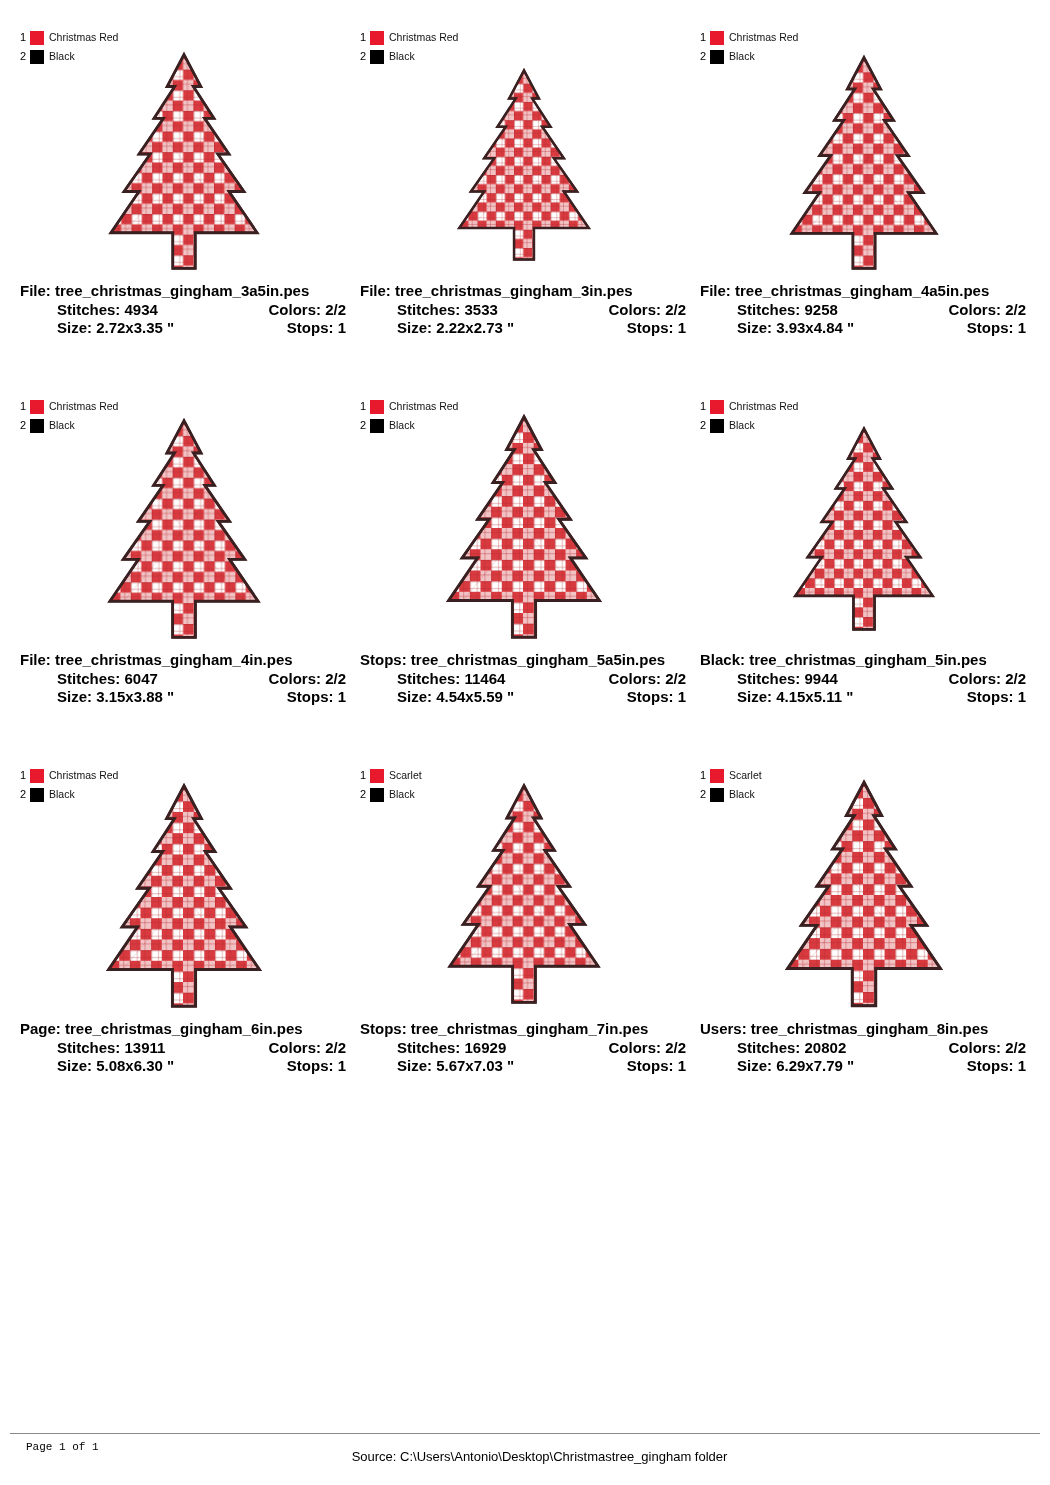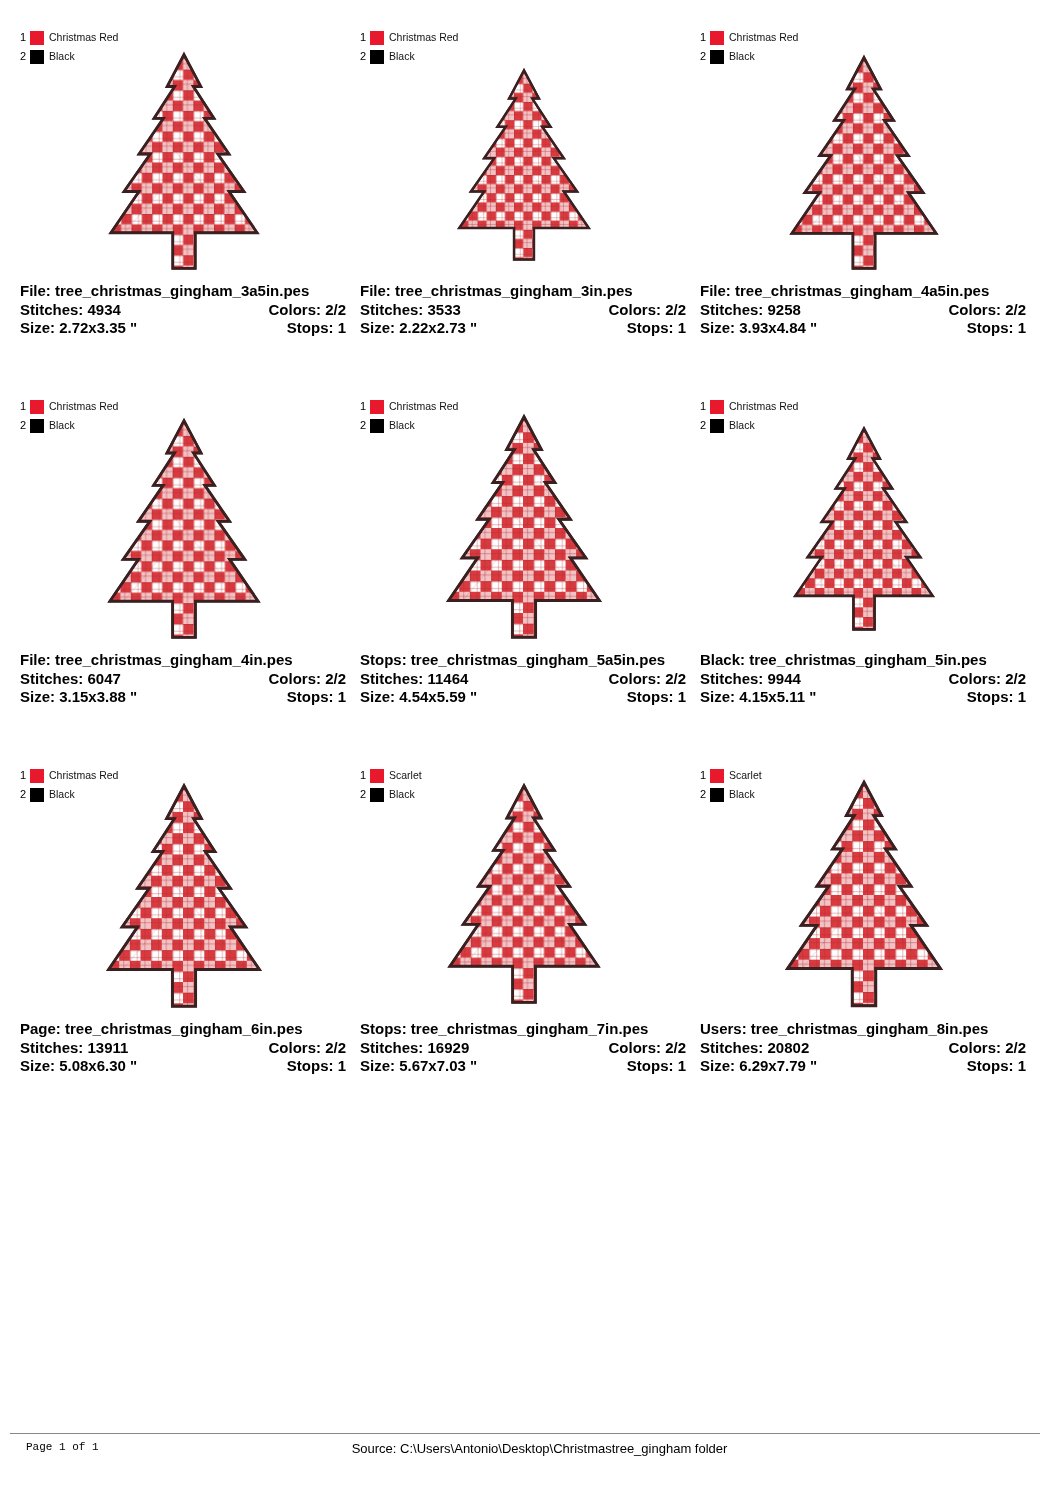--- a/index.html
+++ b/index.html
@@ -86,20 +86,21 @@
   .info .file {
     white-space: nowrap;
     font-size: 15px;
     margin-bottom: 2px;
   }
   .info .line {
     display: flex;
     justify-content: space-between;
     font-size: 15px;
     margin-bottom: 1px;
+    margin-left: 37px;
   }
   .footer {
     position: absolute;
     left: 0;
     right: 0;
     bottom: 22px;
     height: 30px;
   }
   .footer-rule {
     position: absolute;
@@ -112,21 +113,21 @@
     position: absolute;
     left: 26px;
     top: 8px;
     font-size: 11px;
     font-family: Liberation Mono, monospace;
   }
   .footer-center {
     position: absolute;
     left: 0;
     right: 0;
-    top: 8px;
+    top: 16px;
     text-align: center;
     font-size: 13px;
     padding-left: 29px;
   }
   svg.tree { display: block; }
 </style>
 </head>
 <body>
 
 <div class="page">

